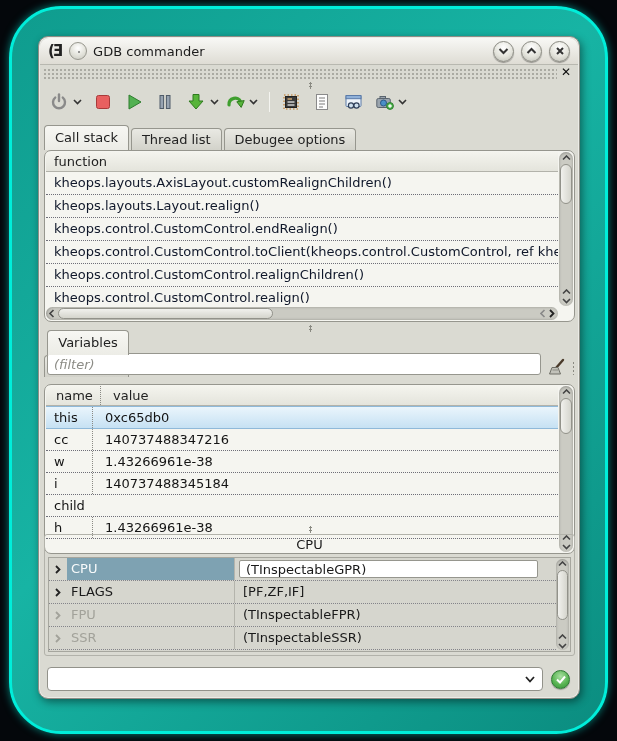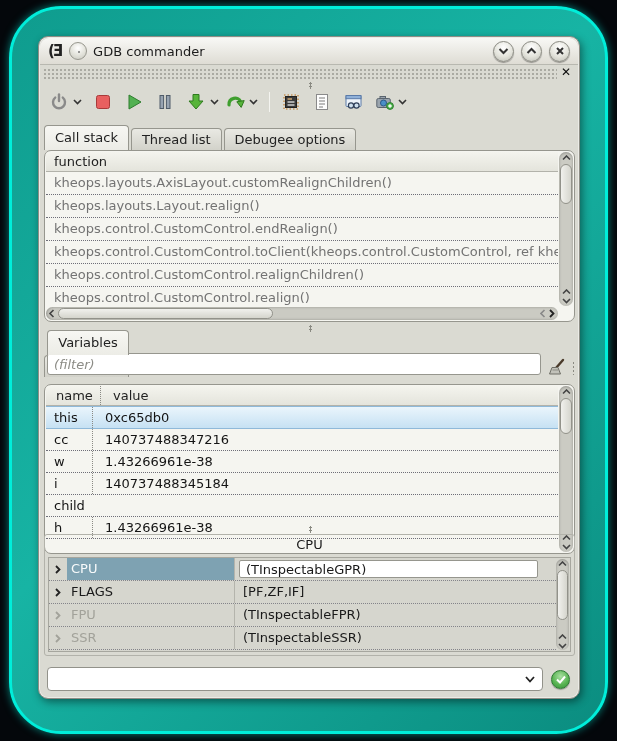--- a/index.html
+++ b/index.html
@@ -55,21 +55,21 @@
   .tab.active { height:25px; line-height:24px; background:linear-gradient(#f7f7f3,#ececе6);
     background:linear-gradient(#f7f7f3,#ecece6); position:relative; z-index:2; }
 
   
   .panel { position:absolute; left:5px; width:531px; background:#f5f5f0;
     border:1px solid #96968e; border-radius:7px; overflow:hidden; }
   .list-header { position:absolute; left:1px; top:1px; right:16px; height:20px; line-height:20px;
     background:linear-gradient(#f4f4ee,#e4e4dc); border-bottom:1px solid #b2b2aa;
     font-size:13px; color:#222; padding-left:8px; display:flex; }
   .rows { position:absolute; left:1px; top:21px; right:16px; overflow:hidden; }
-  .srow { height:23px; line-height:22px; padding-left:8px; font-size:13px; color:#737373;
+  .srow { height:23px; line-height:22px; padding-left:8px; font-size:13px; color:#0f172a;
     border-bottom:1px dotted #6e6e78; white-space:nowrap; overflow:hidden; background:#f5f5f0; }
 
   
   .vrow { height:22px; display:flex; font-size:13px; color:#141414;
     border-bottom:1px dotted #6e6e78; background:#f5f5f0; align-items:center; }
   .vrow .c-name { width:46px; padding-left:8px; flex:none; }
   .vrow .c-val { flex:1; padding-left:12px; border-left:1px dotted #8a8a84; height:100%; line-height:21px;
     white-space:nowrap; overflow:hidden; }
   .vrow.sel { background:linear-gradient(#eaf5fc,#c6e1f3); border-top:1px solid #8fb9d9;
     border-bottom:1px solid #8fb9d9; height:23px; }

